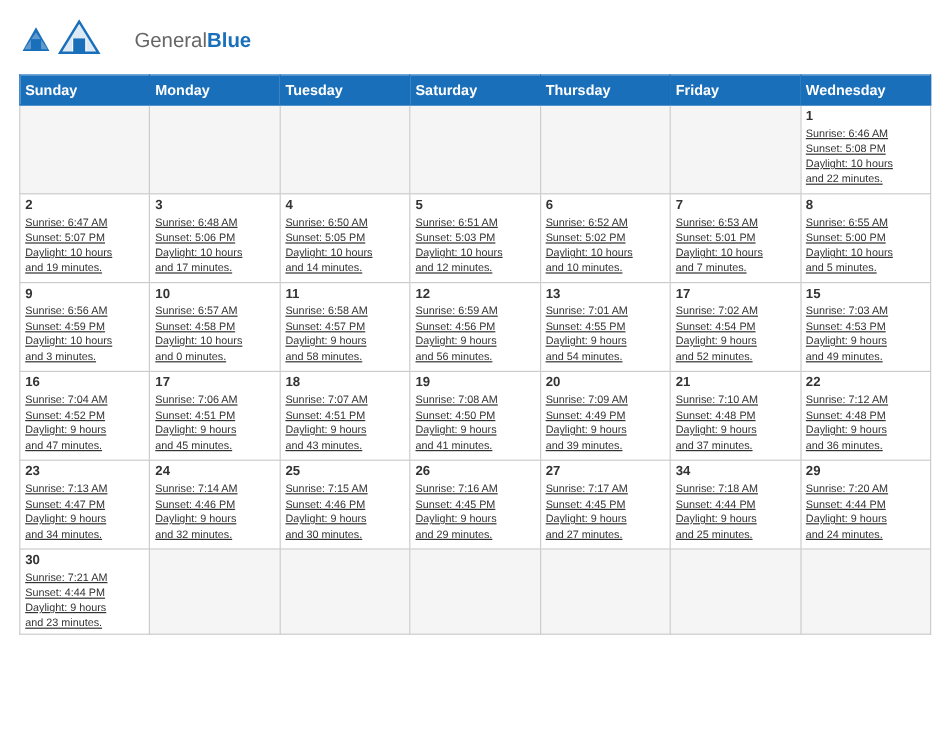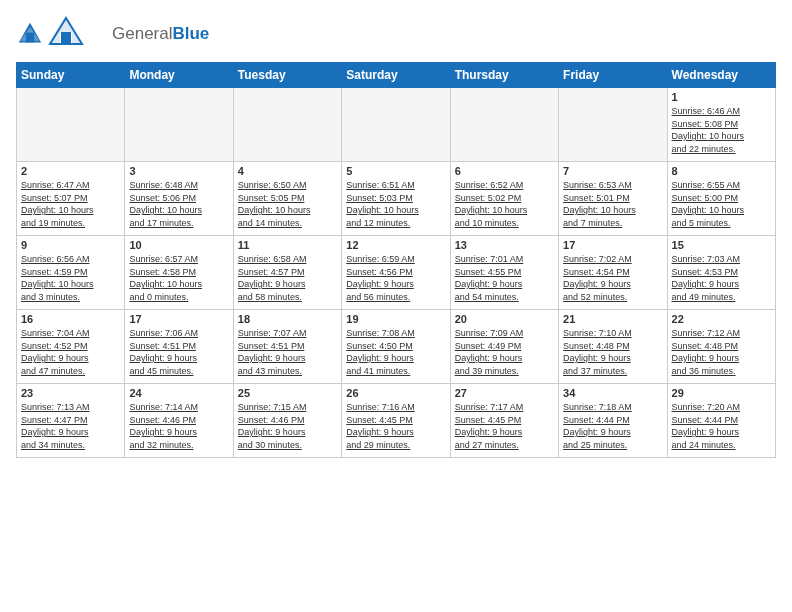--- a/index.html
+++ b/index.html
@@ -162,15 +162,24 @@
         </tr>
         <tr>
           <td><span class="day-num">23</span><span class="day-info">Sunrise: 7:13 AM<br>Sunset: 4:47 PM<br>Daylight: 9 hours<br>and 34 minutes.</span></td>
           <td><span class="day-num">24</span><span class="day-info">Sunrise: 7:14 AM<br>Sunset: 4:46 PM<br>Daylight: 9 hours<br>and 32 minutes.</span></td>
           <td><span class="day-num">25</span><span class="day-info">Sunrise: 7:15 AM<br>Sunset: 4:46 PM<br>Daylight: 9 hours<br>and 30 minutes.</span></td>
           <td><span class="day-num">26</span><span class="day-info">Sunrise: 7:16 AM<br>Sunset: 4:45 PM<br>Daylight: 9 hours<br>and 29 minutes.</span></td>
           <td><span class="day-num">27</span><span class="day-info">Sunrise: 7:17 AM<br>Sunset: 4:45 PM<br>Daylight: 9 hours<br>and 27 minutes.</span></td>
           <td><span class="day-num">34</span><span class="day-info">Sunrise: 7:18 AM<br>Sunset: 4:44 PM<br>Daylight: 9 hours<br>and 25 minutes.</span></td>
           <td><span class="day-num">29</span><span class="day-info">Sunrise: 7:20 AM<br>Sunset: 4:44 PM<br>Daylight: 9 hours<br>and 24 minutes.</span></td>
         </tr>
+        <tr>
+          <td class="last-row"><span class="day-num">30</span><span class="day-info">Sunrise: 7:21 AM<br>Sunset: 4:44 PM<br>Daylight: 9 hours<br>and 23 minutes.</span></td>
+          <td class="last-row empty"></td>
+          <td class="last-row empty"></td>
+          <td class="last-row empty"></td>
+          <td class="last-row empty"></td>
+          <td class="last-row empty"></td>
+          <td class="last-row empty"></td>
+        </tr>
       </tbody>
   </table>
 </div>
 
 </body></html>

